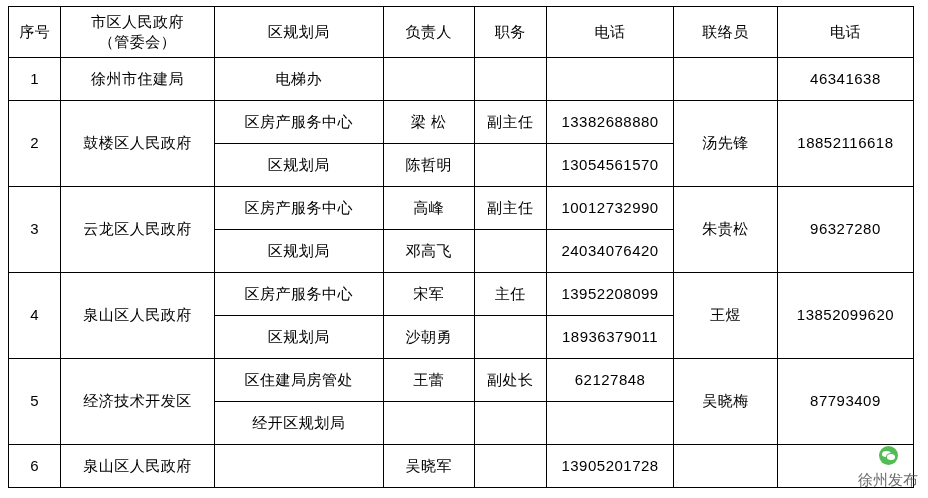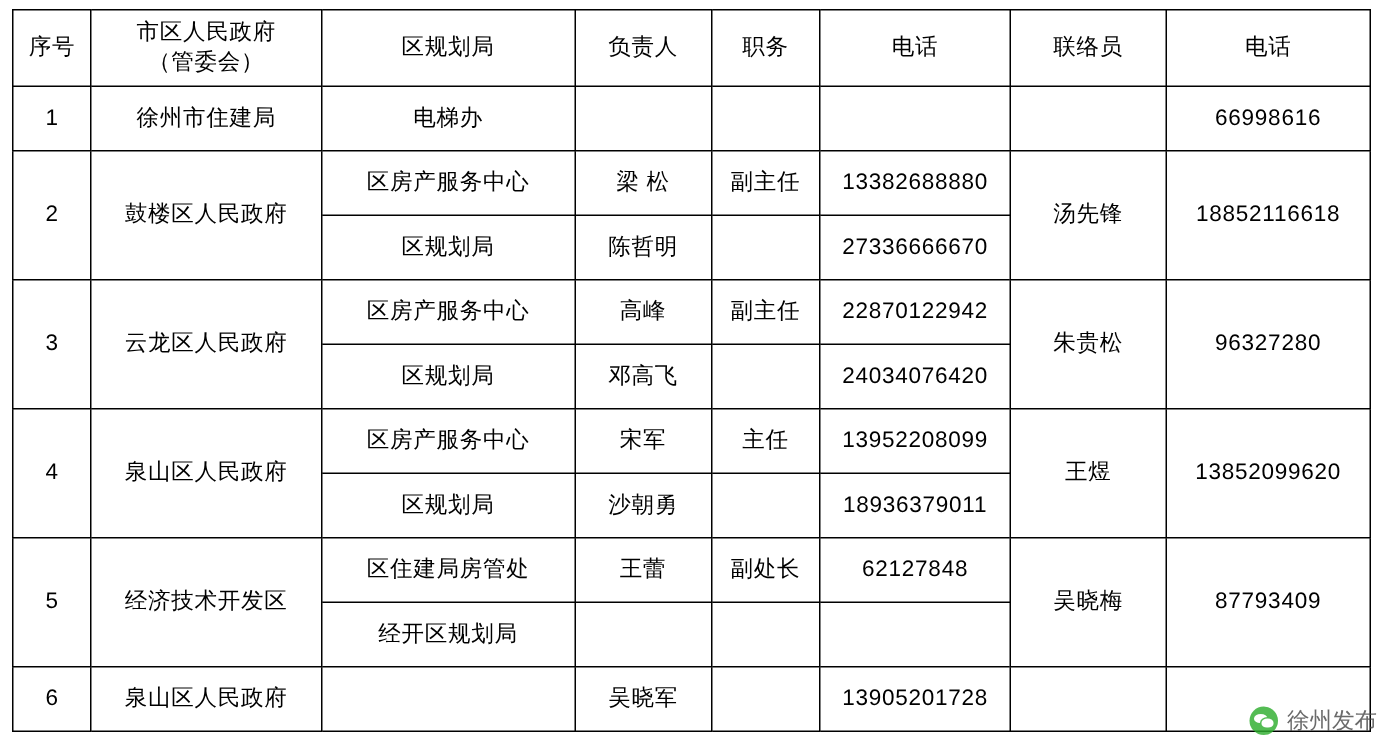--- a/index.html
+++ b/index.html
@@ -58,20 +58,21 @@
 
   
   #wx-badge {
     position: absolute;
     right: 10px;
     bottom: 8px;
     display: flex;
     align-items: center;
     gap: 6px;
     opacity: 0.82;
+    flex-direction: column;
   }
   #wx-badge .wx-icon {
     width: 19px;
     height: 19px;
     border-radius: 50%;
     background: #2fae2f;
     position: relative;
     display: inline-block;
   }
   #wx-badge .wx-icon::before {
@@ -136,47 +137,47 @@
     <tbody>
 
       <tr>
         <td>1</td>
         <td>徐州市住建局</td>
         <td>电梯办</td>
         <td></td>
         <td></td>
         <td></td>
         <td></td>
-        <td>66998616</td>
+        <td>46341638</td>
       </tr>
 
       <tr>
         <td rowspan="2">2</td>
         <td rowspan="2">鼓楼区人民政府</td>
         <td>区房产服务中心</td>
         <td>梁 松</td>
         <td rowspan="1">副主任</td>
         <td>13382688880</td>
         <td rowspan="2">汤先锋</td>
         <td rowspan="2">18852116618</td>
       </tr>
       <tr>
         <td>区规划局</td>
         <td>陈哲明</td>
         <td></td>
-        <td>27336666670</td>
+        <td>13054561570</td>
       </tr>
 
       <tr>
         <td rowspan="2">3</td>
         <td rowspan="2">云龙区人民政府</td>
         <td>区房产服务中心</td>
         <td>高峰</td>
         <td>副主任</td>
-        <td>22870122942</td>
+        <td>10012732990</td>
         <td rowspan="2">朱贵松</td>
         <td rowspan="2">96327280</td>
       </tr>
       <tr>
         <td>区规划局</td>
         <td>邓高飞</td>
         <td></td>
         <td>24034076420</td>
       </tr>
 

